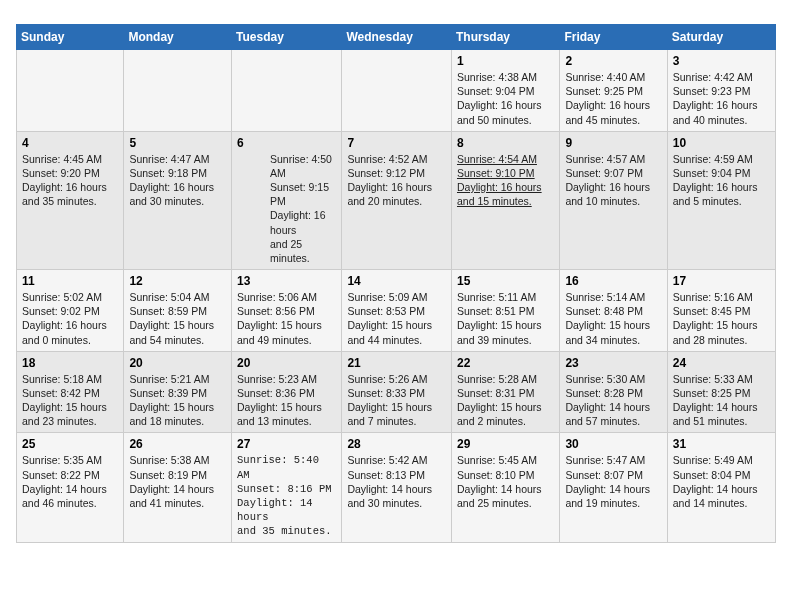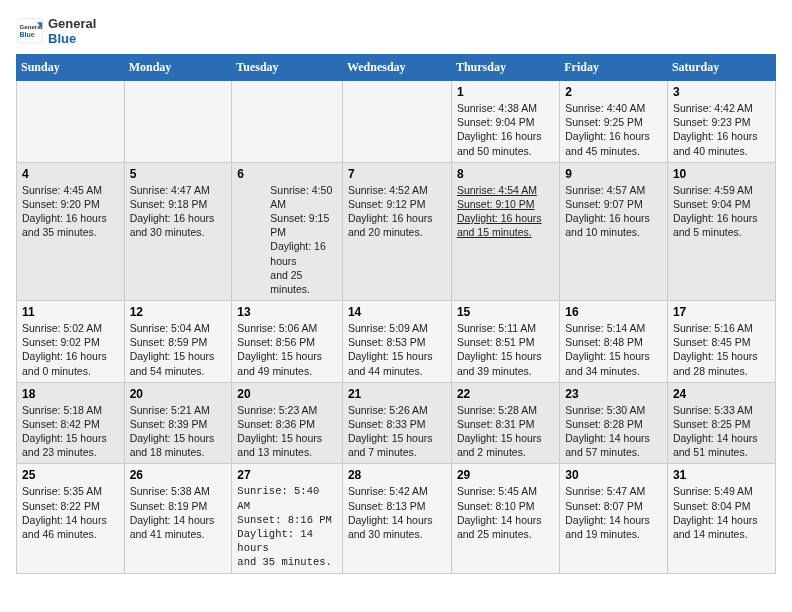--- a/index.html
+++ b/index.html
@@ -44,21 +44,20 @@
       font-size: 11px;
     }
     thead tr th {
       background-color: #2a6db5;
       color: #fff;
       padding: 5px 4px;
       text-align: left;
       font-size: 12px;
       font-weight: bold;
       border: 1px solid #2a6db5;
-      font-family: Liberation Serif, serif;
     }
     tbody tr td {
       border: 1px solid #ccc;
       vertical-align: top;
       padding: 4px 5px;
       height: 80px;
       width: 113px;
     }
     tbody tr:nth-child(odd) td {
       background-color: #f5f5f5;
@@ -78,32 +77,20 @@
       line-height: 1.35;
     }
     .empty-cell {
       background-color: #f5f5f5;
     }
   </style>
 </head>
 <body>
 
 <div class="header-area">
-  <div class="logo">
-    <svg class="logo-icon" viewBox="0 0 32 32" xmlns="http://www.w3.org/2000/svg">
-      <rect x="2" y="2" width="28" height="28" rx="3" fill="#fff" stroke="#ccc" stroke-width="0.5"></rect>
-      <text x="4" y="14" font-size="7" font-weight="bold" fill="#333" font-family="Arial">General</text>
-      <text x="4" y="23" font-size="8" font-weight="bold" fill="#1a5fa8" font-family="Arial">Blue</text>
-      <polygon points="24,6 30,6 30,14" fill="#2a6db5"></polygon>
-    </svg>
-    <div>
-      <div style="font-size:13px;font-weight:bold;color:#333;">General</div>
-      <div style="font-size:13px;font-weight:bold;color:#1a5fa8;">Blue</div>
-    </div>
-  </div>
 </div>
 
 <table>
   <thead>
     <tr>
     <th>Sunday</th>
         <th>Monday</th>
         <th>Tuesday</th>
         <th>Wednesday</th>
         <th>Thursday</th>

